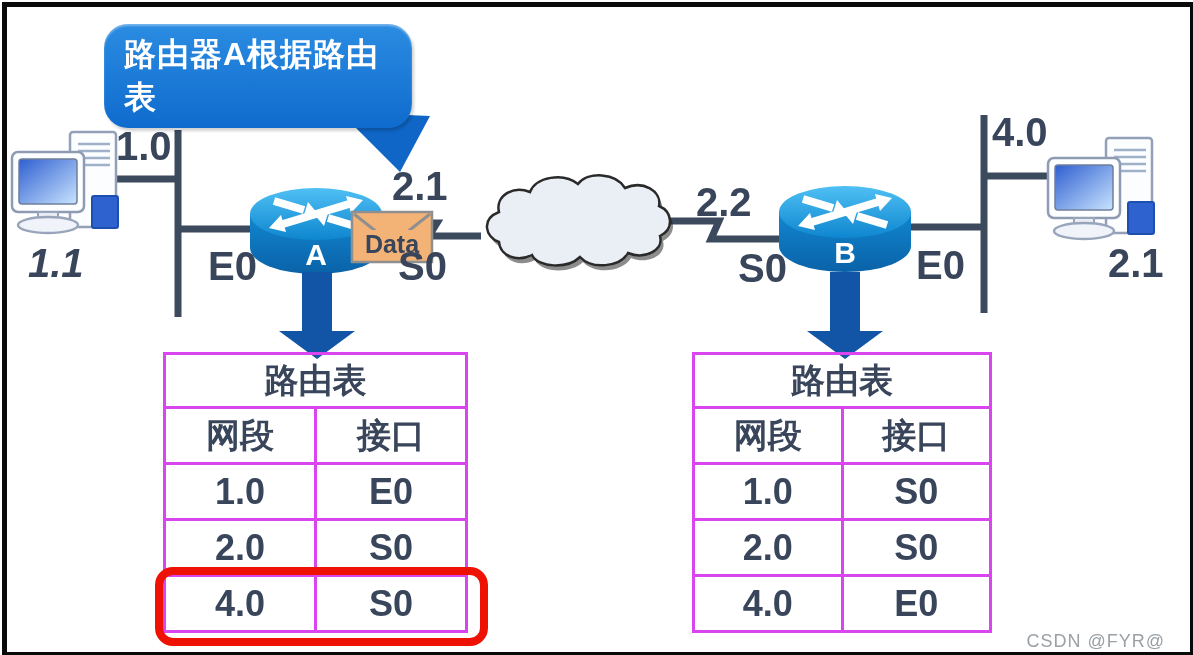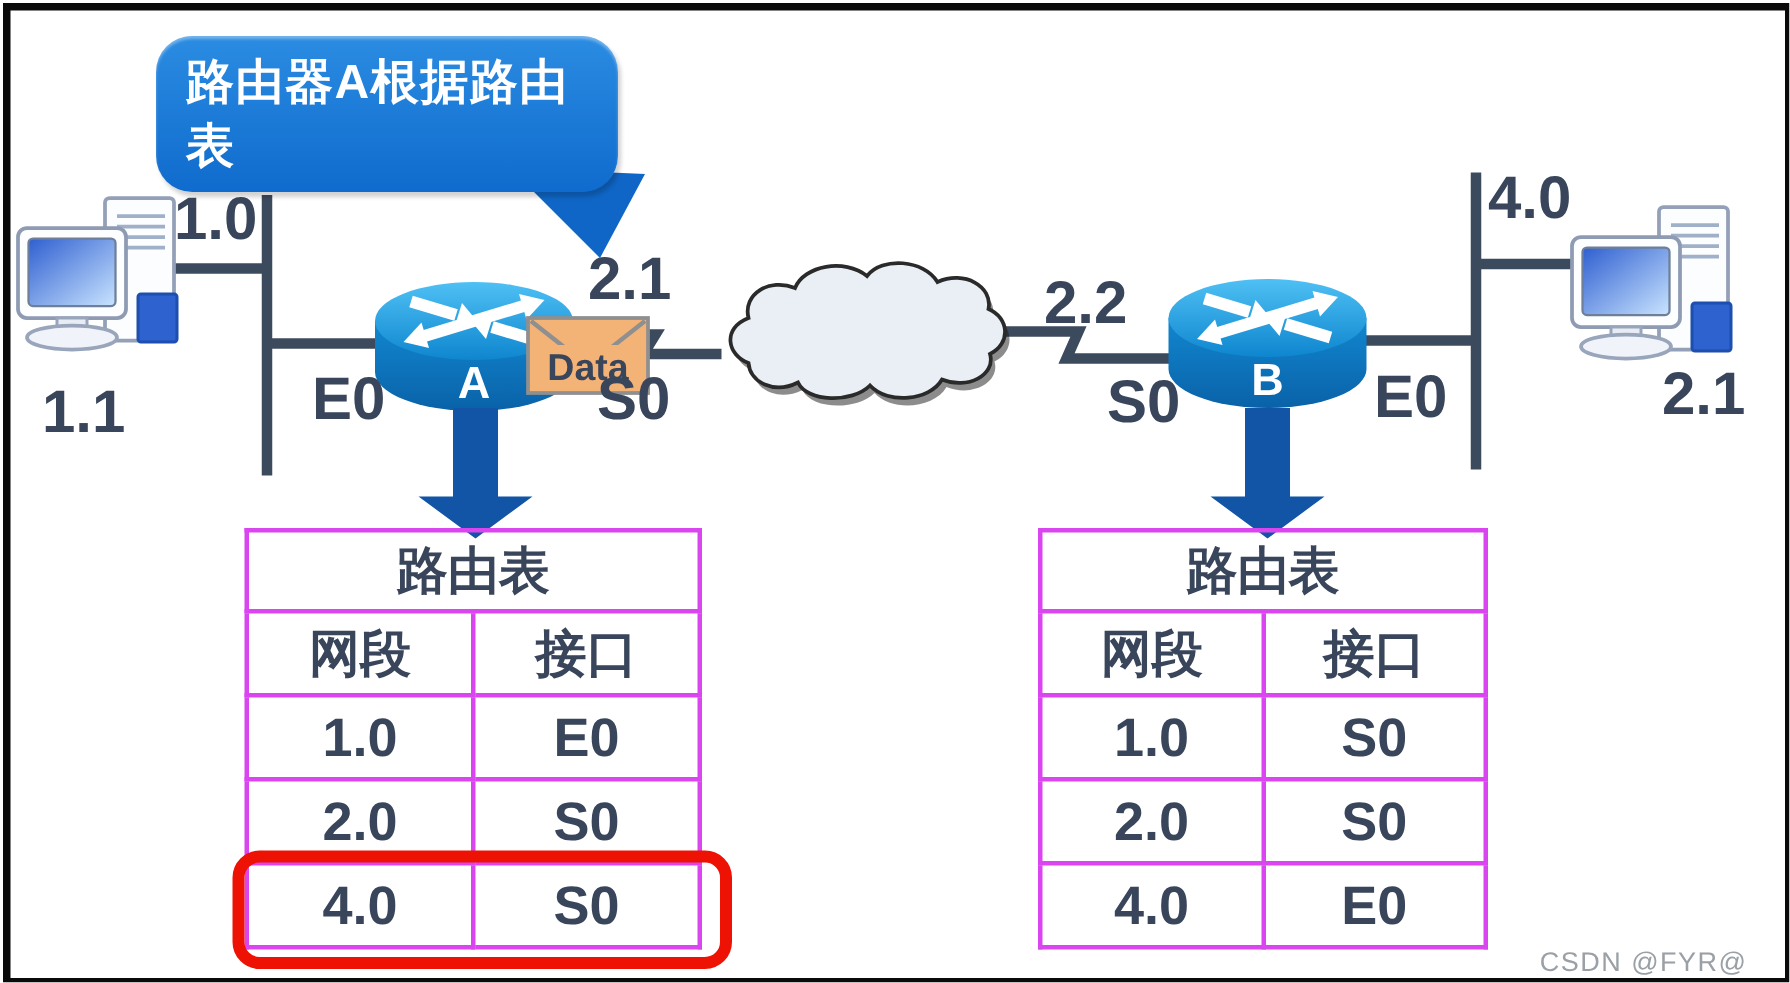--- a/index.html
+++ b/index.html
@@ -119,21 +119,21 @@
 
     <polygon points="302,272 332,272 332,331 355,331 317,359 279,331 302,331" fill="#1254A6"></polygon>
     <polygon points="830,272 860,272 860,331 883,331 845,359 807,331 830,331" fill="#1254A6"></polygon>
   </svg>
 
   <div class="callout">
     <div>路由器A根据路由表</div>
   </div>
 
   <div class="lbl" style="left:116px;top:126px;">1.0</div>
-  <div class="lbl" style="left:28px;top:255px;">1.1</div>
+  <div class="lbl" style="left:28px;top:243px;font-style:italic;">1.1</div>
   <div class="lbl" style="left:208px;top:246px;">E0</div>
   <div class="lbl" style="left:392px;top:166px;">2.1</div>
   <div class="lbl" style="left:398px;top:246px;">S0</div>
   <div class="lbl" style="left:696px;top:182px;">2.2</div>
   <div class="lbl" style="left:738px;top:248px;">S0</div>
   <div class="lbl" style="left:916px;top:245px;">E0</div>
   <div class="lbl" style="left:992px;top:112px;">4.0</div>
   <div class="lbl" style="left:1108px;top:243px;">2.1</div>
 
   <table class="rt" style="left:163px;top:352px;width:305px;">

